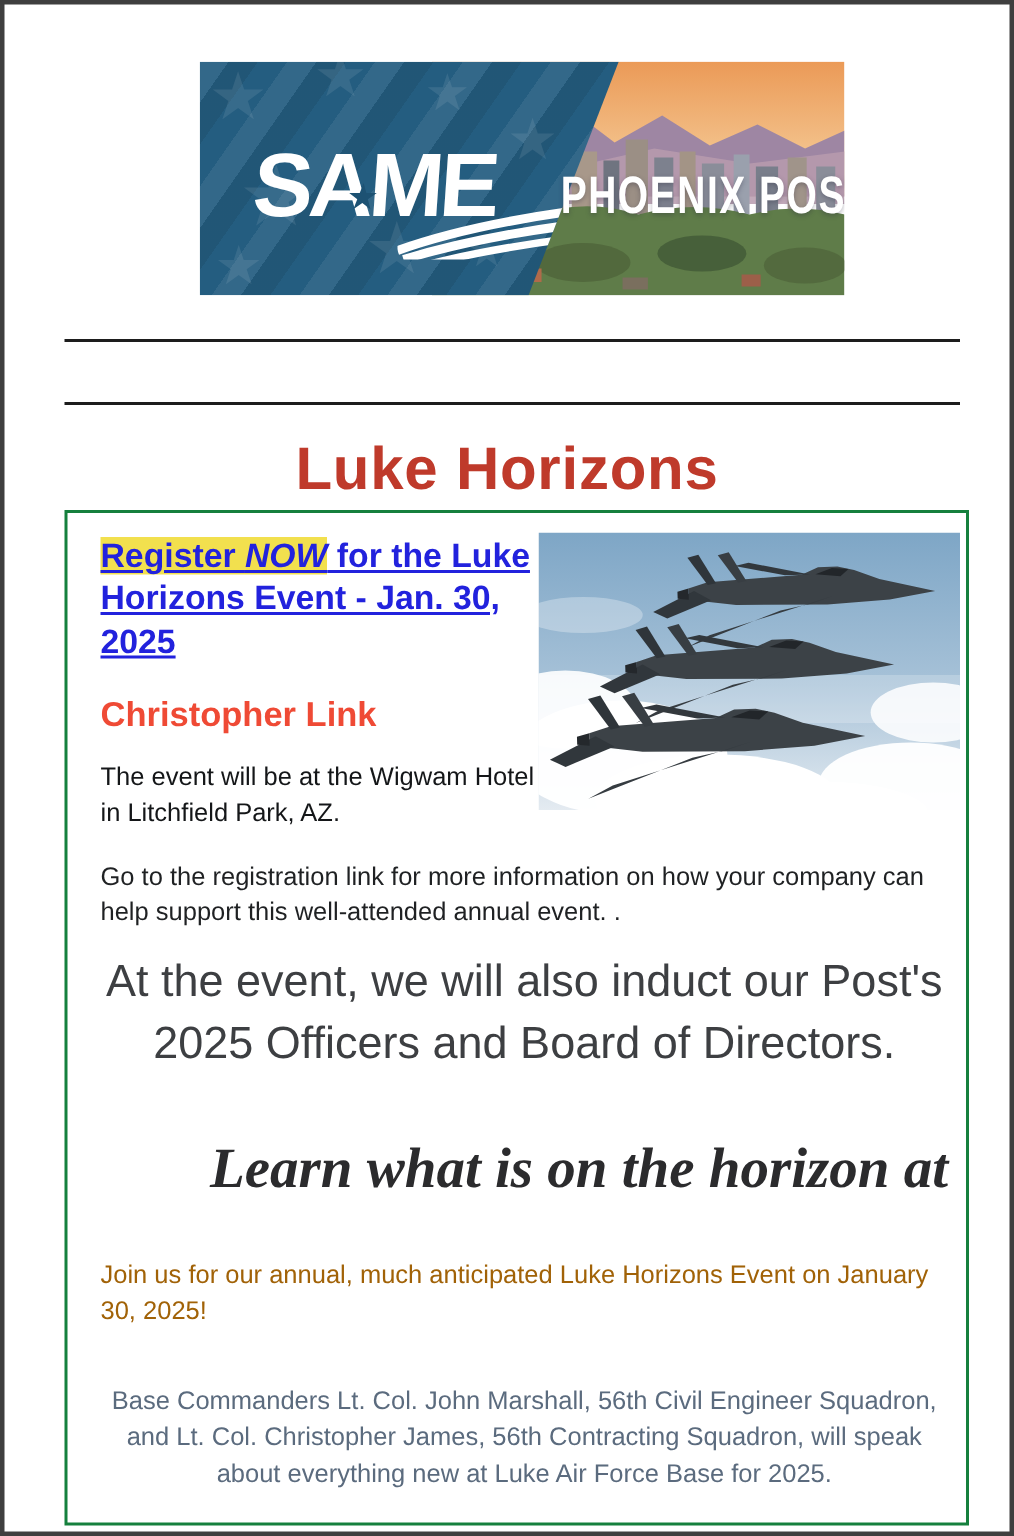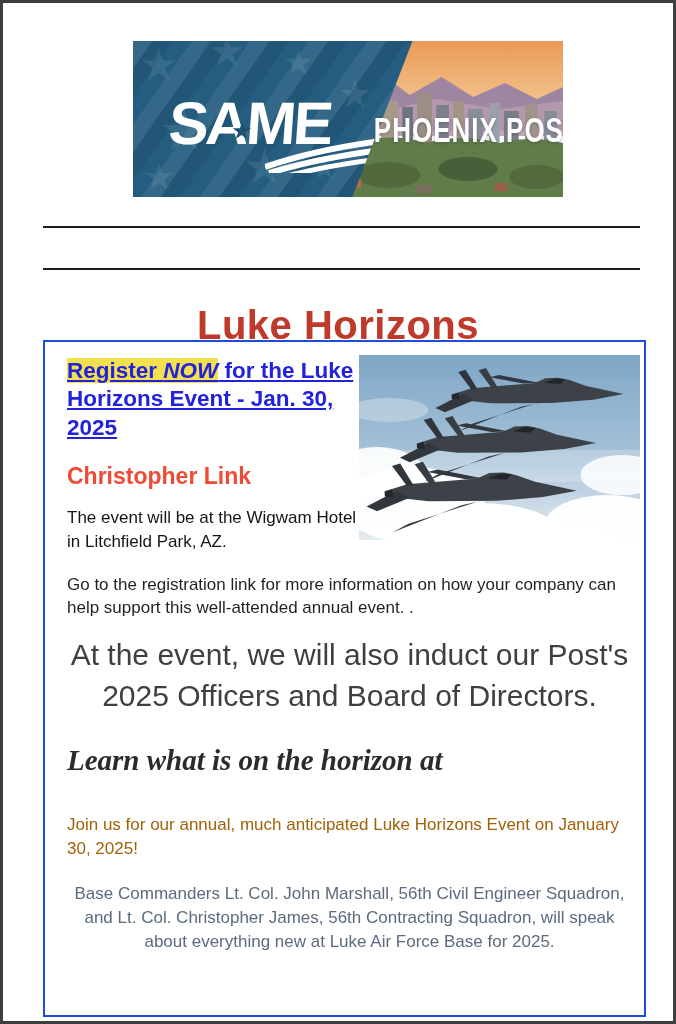--- a/index.html
+++ b/index.html
@@ -42,21 +42,21 @@
   .divider{position:absolute;left:40px;width:597px;height:2px;background:#1d1d1d;}
   .divider.one{top:223px;}
   .divider.two{top:265px;}
   .page-title{
     position:absolute;top:284px;left:0;right:0;text-align:center;
     font-size:40px;font-weight:bold;color:#bf3a2b;letter-spacing:0.5px;
   }
   
   .card{
     position:absolute;left:40px;top:337px;width:603px;height:677px;
-    box-sizing:border-box;border:2px solid #1d4ed8;background:#fff;
+    box-sizing:border-box;border:2px solid #15803d;background:#fff;
     padding:13px 12px 0 22px;
   }
   .card-top{display:flex;align-items:flex-start;}
   .left-col{width:292px;flex:none;padding-top:2px;}
   .jets-figure{width:281px;height:185px;flex:none;margin-left:auto;margin-right:3px;}
   .register-link{
     display:inline;font-size:22.5px;font-weight:bold;line-height:1.26;
     color:#2222dd;text-decoration:underline;cursor:pointer;
   }
   .register-link .hl{background:#f2e04e;}
@@ -65,27 +65,27 @@
     margin-top:21px;font-size:23px;font-weight:bold;color:#ef4a35;cursor:pointer;
   }
   .venue{margin-top:16px;font-size:17px;color:#141618;line-height:1.4;}
   .sponsor-head{margin-top:17px;font-size:19px;color:#34a843;}
   .sponsor-body{margin-top:19px;font-size:17px;color:#1f2123;line-height:1.4;max-width:565px;}
   .induct{
     margin-top:15px;text-align:center;font-size:30px;color:#3d3f42;line-height:1.35;
     padding:0 2px;
   }
   .horizon{
-    margin-top:26px;text-align:left;
+    margin-top:40px;text-align:right;
     font-family:"Liberation Serif",serif;font-style:italic;font-weight:bold;
-    font-size:29px;color:#2b2b2d;line-height:1.26;
+    font-size:38px;color:#2b2b2d;line-height:1.26;
   }
   .join{margin-top:34px;font-size:17px;color:#a16207;line-height:1.42;max-width:565px;}
   .commanders{
-    margin-top:21px;text-align:center;font-size:17px;color:#5b6b7e;line-height:1.42;
+    margin-top:36px;text-align:center;font-size:17px;color:#5b6b7e;line-height:1.42;
     padding:0 6px;
   }
 </style>
 </head>
 <body>
 
 <div class="page">
 
   <div class="banner">
 
@@ -145,21 +145,21 @@
         </svg>
       </div>
     </div>
 
     <div class="post-label">PHOENIX POST</div>
   </div>
 
   <div class="divider one"></div>
   <div class="divider two"></div>
 
-  <h1 class="page-title" style="margin:16px;">Luke Horizons</h1>
+  <h1 class="page-title" style="margin:4px;">Luke Horizons</h1>
 
   <div class="card">
 
     <div class="card-top">
       <div class="left-col">
         <a class="register-link">
           <span class="hl"><span>Register </span><span class="it">NOW</span></span><span> for the Luke Horizons Event - Jan. 30, 2025</span>
         </a>
         <div class="reg-heading">Christopher Link</div>
         <div class="venue">The event will be at the Wigwam Hotel in Litchfield Park, AZ.</div>

